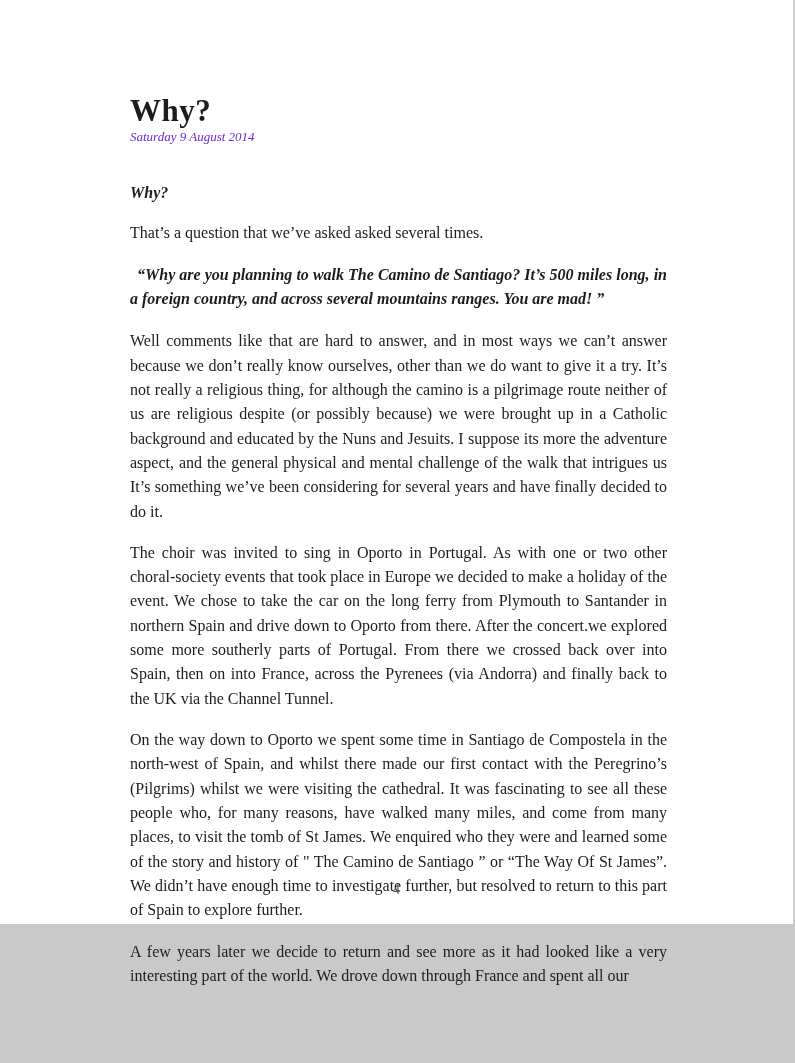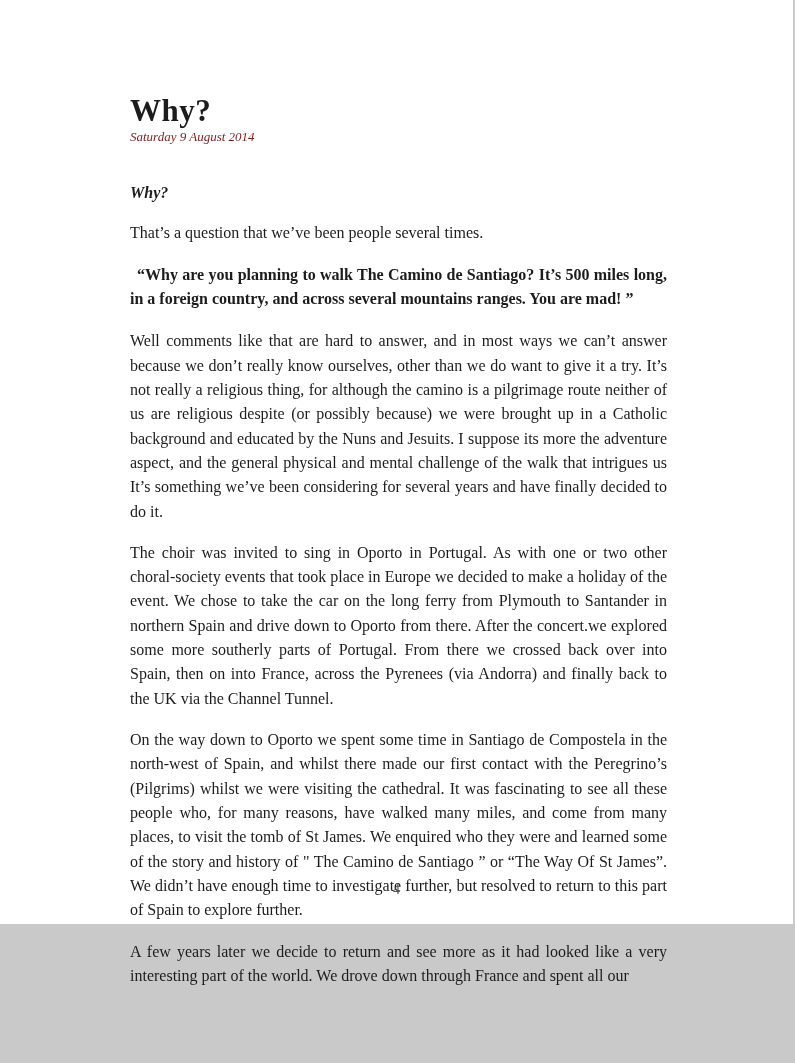--- a/index.html
+++ b/index.html
@@ -30,40 +30,41 @@
   .post-title {
     font-size: 31px;
     font-weight: bold;
     margin: 0 0 1px 0;
     line-height: 1.1;
     letter-spacing: 0.5px;
   }
   .post-date {
     font-style: italic;
     font-size: 13px;
-    color: #7f1d1d;
+    color: #6d28d9;
     margin: 0 0 36px 0;
   }
   p.body-text {
     font-size: 16px;
     line-height: 1.52;
     margin: 0 0 17px 0;
     text-align: justify;
   }
   p.subhead {
     font-weight: bold;
     font-style: italic;
     text-align: left;
     margin-bottom: 16px;
   }
   p.plain {
     text-align: left;
   }
   p.quote {
     font-weight: bold;
+    font-style: italic;
     text-indent: 7px;
     margin-bottom: 18px;
   }
   p.gap-lg {
     margin-bottom: 28px;
   }
   .page-number {
     position: absolute;
     bottom: 26px;
     left: 0;
@@ -78,21 +79,21 @@
 
 <div class="page">
   <div class="content">
 
     <h1 class="post-title">Why?</h1>
 
     <div class="post-date">Saturday 9 August 2014</div>
 
     <p class="body-text subhead">Why?</p>
 
-    <p class="body-text plain">That’s a question that we’ve been people several times.</p>
+    <p class="body-text plain">That’s a question that we’ve asked asked several times.</p>
 
     <p class="body-text quote">“Why are you planning to walk The Camino de Santiago?  It’s 500 miles long, in a foreign country, and across several mountains ranges.  You are mad! ”</p>
 
     <p class="body-text">Well comments like that are hard to answer, and in most ways we can’t answer because we don’t really know ourselves, other than we do want to give it a try.  It’s not really a religious thing, for although the camino is a pilgrimage route neither of us are religious despite (or possibly because) we were brought up in a Catholic background and educated by the Nuns and Jesuits.  I suppose its more the adventure aspect, and the general physical and mental challenge of the walk that intrigues us  It’s something we’ve been considering for several years and have finally decided to do it.</p>
 
 
     <p class="body-text">The choir was invited to sing in Oporto in Portugal.  As with one or two other choral-society events that took place in Europe we decided to make a holiday of the event.  We chose to take the car on the long ferry from Plymouth to Santander in northern Spain and drive down to Oporto from there. After the concert.we explored some more southerly parts of Portugal.  From there we crossed back over into Spain, then on into France, across the Pyrenees (via Andorra) and finally back to the UK via the Channel Tunnel.</p>
 
     <p class="body-text">On the way down to Oporto we spent some time in Santiago de Compostela in the north-west of Spain, and whilst there made our first contact with the Peregrino’s (Pilgrims) whilst we were visiting the cathedral. It was fascinating to see all these people who, for many reasons, have walked many miles, and come from many places, to visit the tomb of St James.  We enquired who they were and learned some of the story and history of " The Camino de Santiago ” or “The Way Of St James”.  We didn’t have enough time to investigate further, but resolved to return to this part of Spain to explore further.</p>
 

